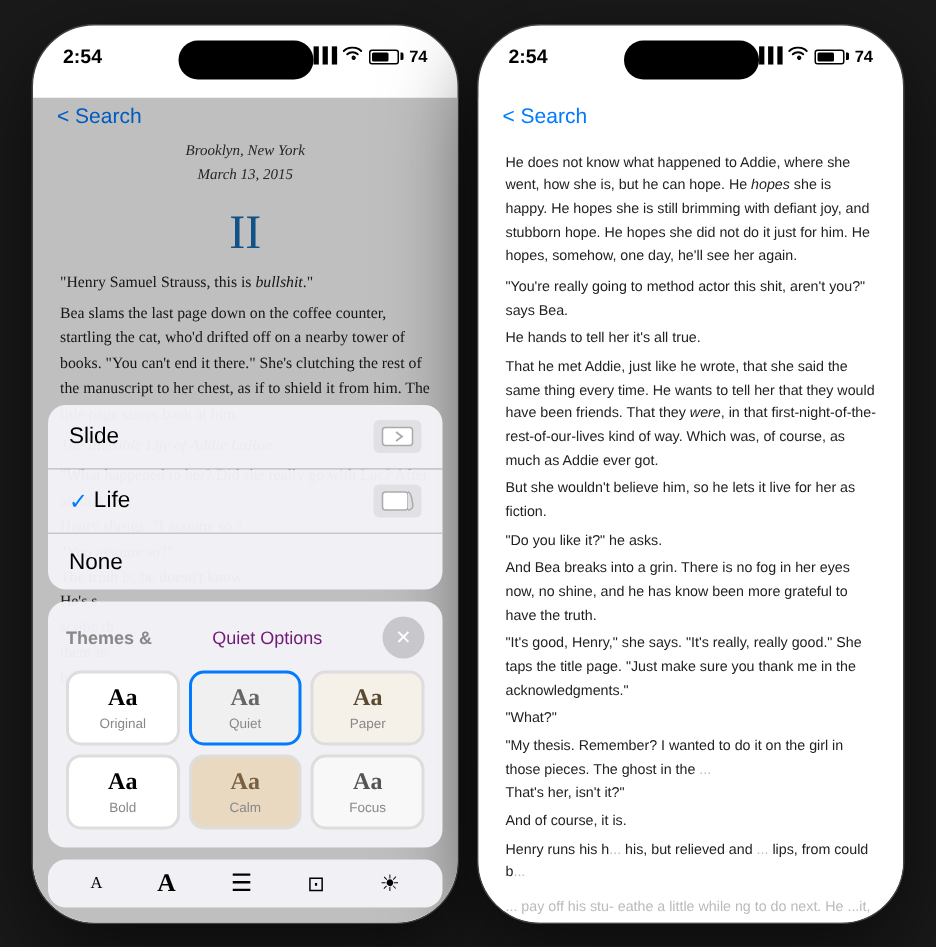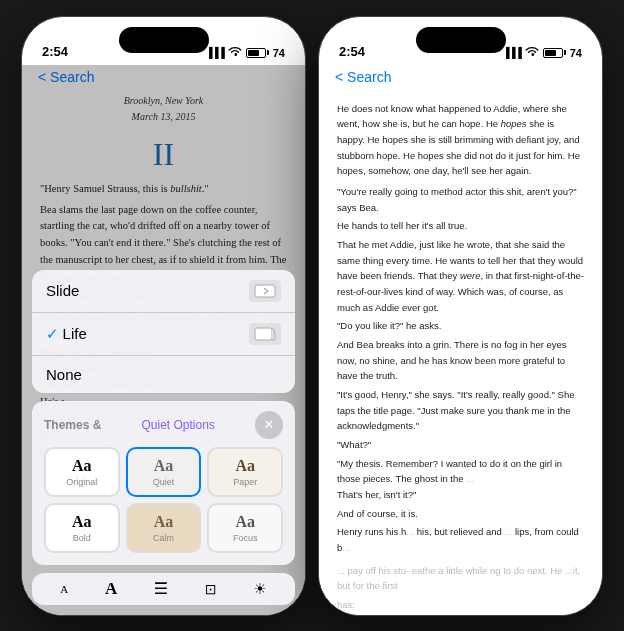--- a/index.html
+++ b/index.html
@@ -45,21 +45,21 @@
     }
 
     
     .status-bar {
       position: absolute;
       top: 0;
       left: 0;
       right: 0;
       height: 48px;
       display: flex;
-      align-items: flex-end;
+      align-items: center;
       justify-content: space-between;
       padding: 0 20px 6px;
       z-index: 99;
     }
 
     .status-time {
       font-size: 13px;
       font-weight: 700;
       color: #000;
     }
@@ -276,21 +276,21 @@
     }
 
     .themes-title {
       font-size: 12px;
       font-weight: 600;
       color: #888;
     }
 
     .quiet-options {
       font-size: 12px;
-      color: #8b5cf6;
+      color: #701a75;
     }
 
     .aa-toolbar {
       background: rgba(242,242,247,0.97);
       border-radius: 12px;
       display: flex;
       align-items: center;
       justify-content: space-around;
       padding: 6px 10px;
       margin-top: 8px;
@@ -464,20 +464,21 @@
 
       <div class="search-bar">
         <span class="search-back">&lt; Search</span>
       </div>
 
       <div class="book-text-right">
         <p>He does not know what happened to Addie, where she went, how she is, but he can hope. He <em>hopes</em> she is happy. He hopes she is still brimming with defiant joy, and stubborn hope. He hopes she did not do it just for him. He hopes, somehow, one day, he'll see her again.</p>
         <p style="margin-top:5px;">"You're really going to method actor this shit, aren't you?" says Bea.</p>
         <p style="margin-top:3px;">He hands to tell her it's all true.</p>
         <p style="margin-top:3px;">That he met Addie, just like he wrote, that she said the same thing every time. He wants to tell her that they would have been friends. That they <em>were</em>, in that first-night-of-the-rest-of-our-lives kind of way. Which was, of course, as much as Addie ever got.</p>
+        <p style="margin-top:3px;">But she wouldn't believe him, so he lets it live for her as fiction.</p>
         <p style="margin-top:3px;">"Do you like it?" he asks.</p>
         <p style="margin-top:3px;">And Bea breaks into a grin. There is no fog in her eyes now, no shine, and he has know been more grateful to have the truth.</p>
         <p style="margin-top:3px;">"It's good, Henry," she says. "It's really, really good." She taps the title page. "Just make sure you thank me in the acknowledgments."</p>
         <p style="margin-top:3px;">"What?"</p>
         <p style="margin-top:3px;">"My thesis. Remember? I wanted to do it on the girl in those pieces. The ghost in the <span class="dimmed-text">...</span></p>
         <p>That's her, isn't it?"</p>
         <p style="margin-top:3px;">And of course, it is.</p>
         <p style="margin-top:3px;">Henry runs his h<span class="dimmed-text">...</span> his, but relieved and <span class="dimmed-text">...</span> lips, from could b<span class="dimmed-text">...</span></p>
         <p style="margin-top:7px; color:#ccc;"><span class="dimmed-text">... pay off his stu- eathe a little while ng to do next. He ...it, but for the first</span></p>
         <p style="margin-top:3px;"><span class="dimmed-text">has:</span></p>

